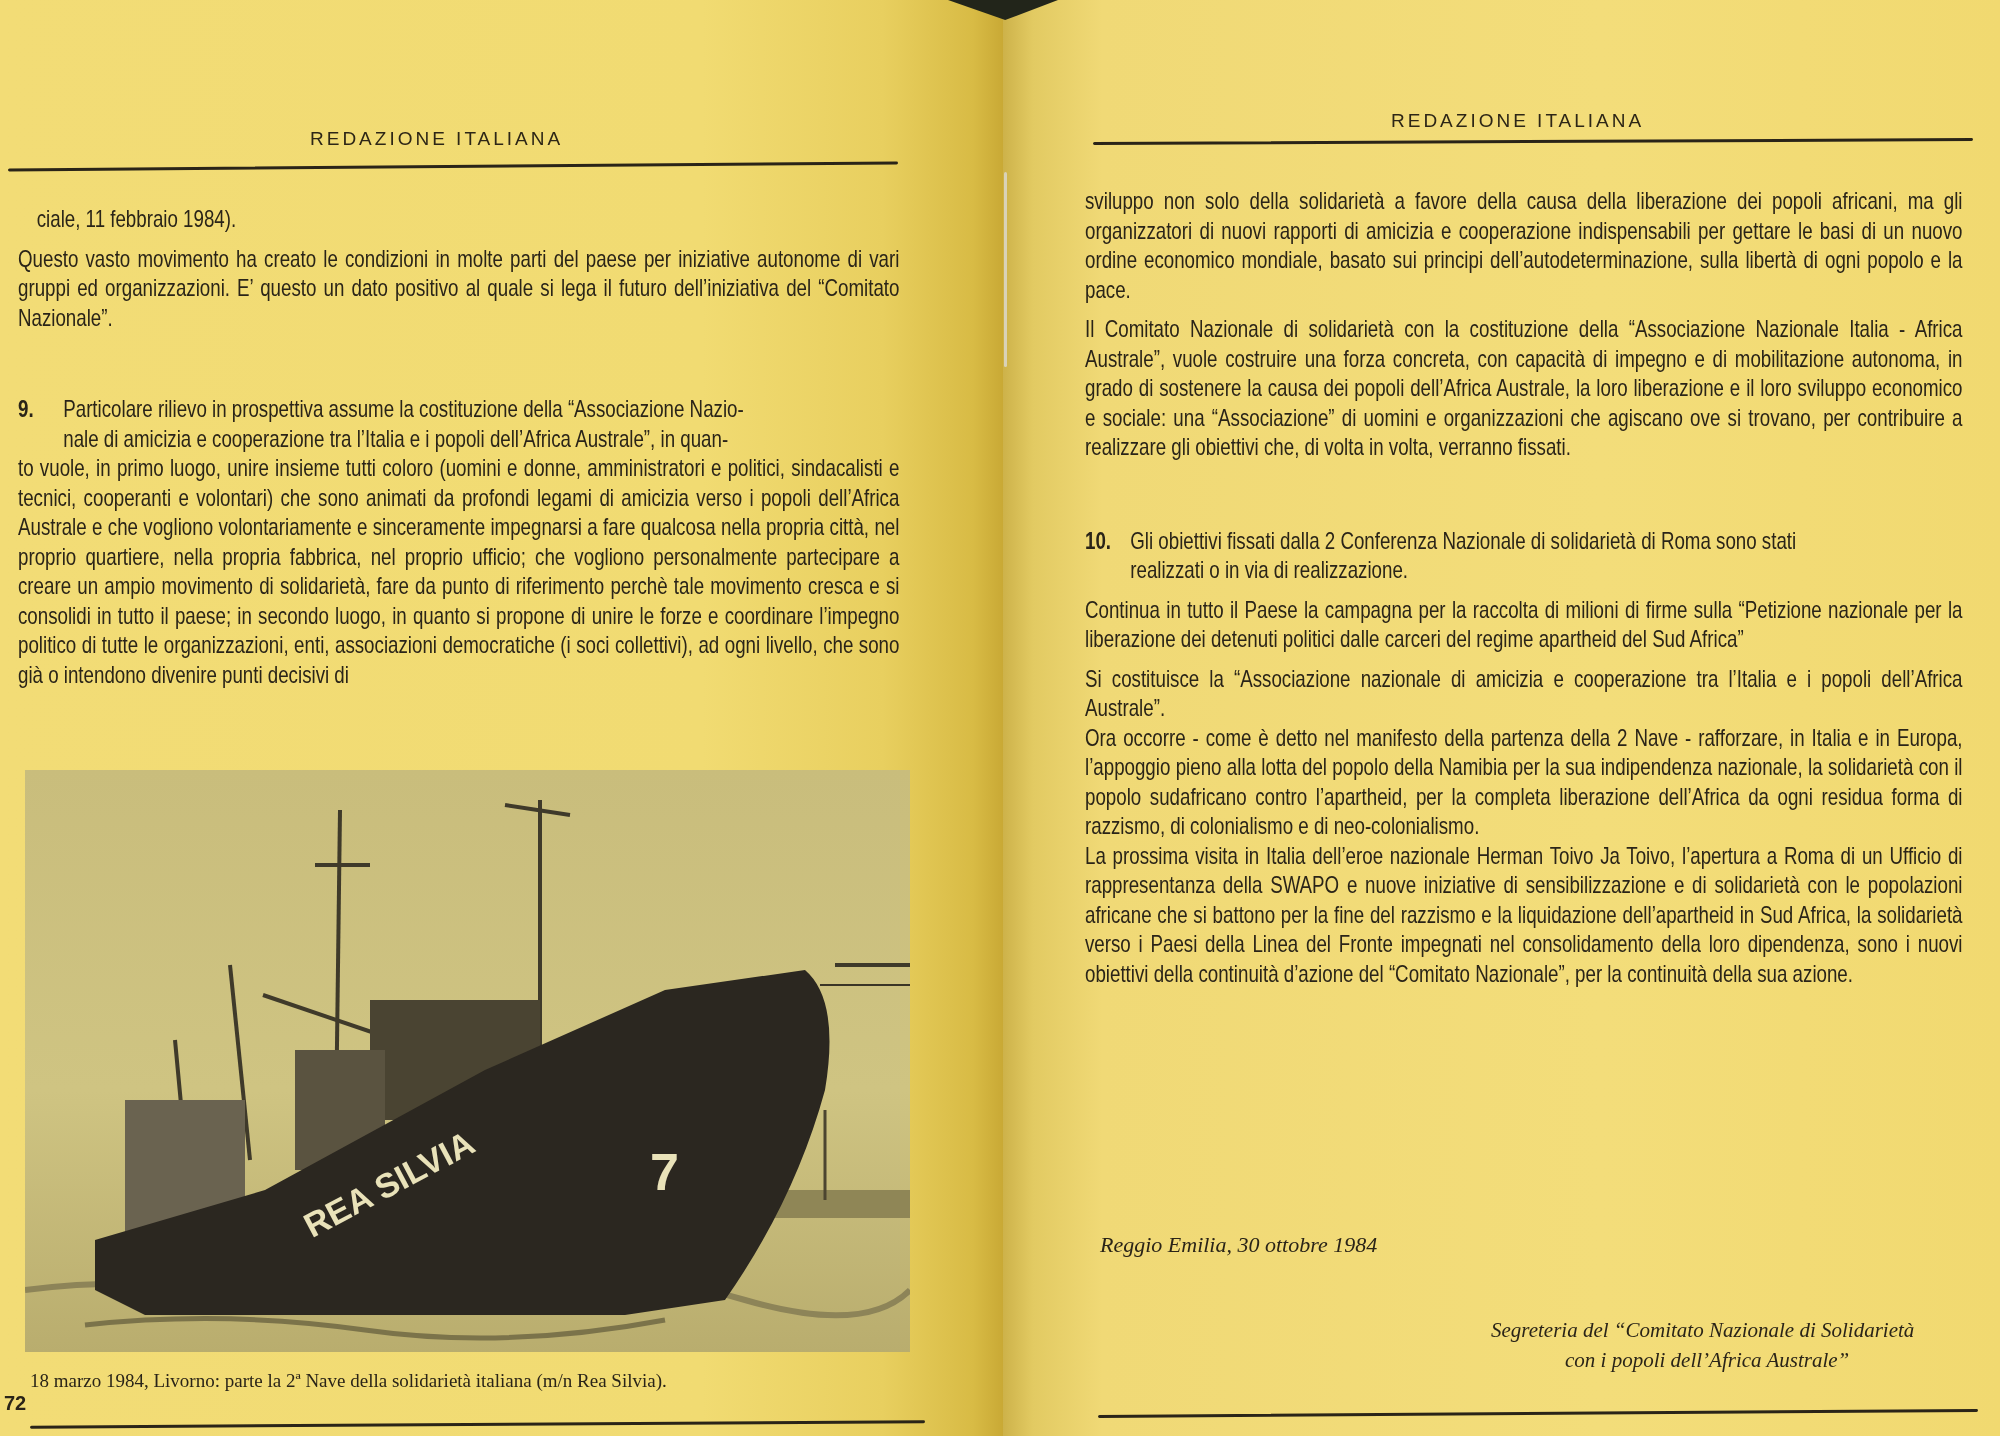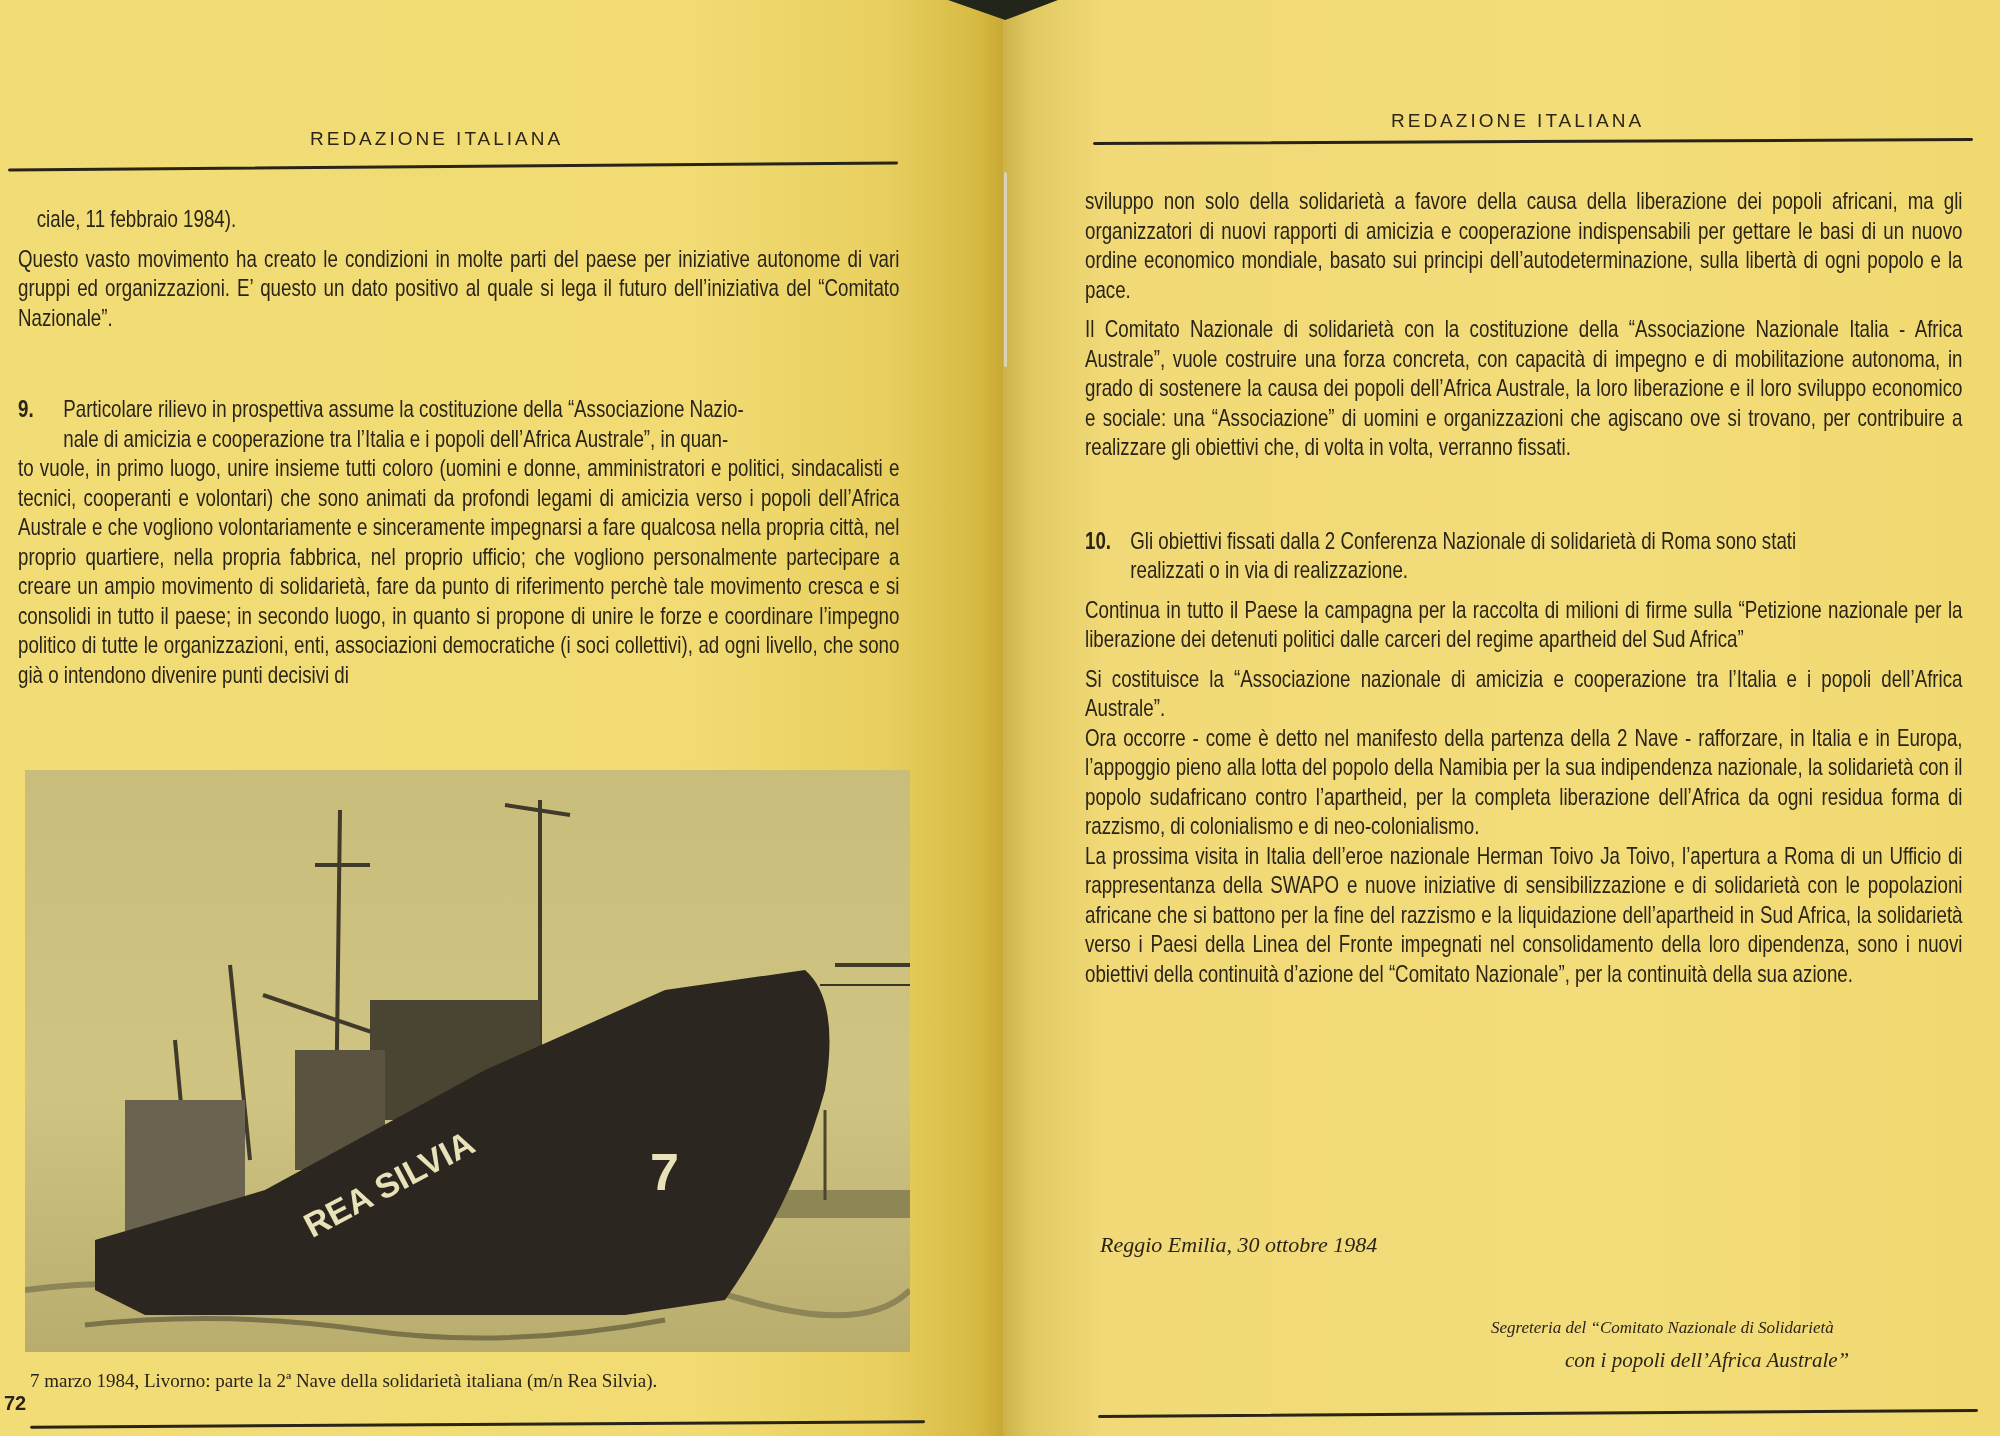--- a/index.html
+++ b/index.html
@@ -105,21 +105,21 @@
       <rect x="100" y="330" width="120" height="140" fill="#6a6350"></rect>
 
       <path d="M70 470 L240 420 L460 300 L640 220 L780 200 Q815 230 800 320 Q770 430 700 530 L600 545 L120 545 L70 520 Z" fill="#2b2720"></path>
       <text x="280" y="460" fill="#e9e2b9" font-family="Liberation Sans, sans-serif" font-weight="bold" font-size="34" transform="rotate(-28 300 450)">REA SILVIA</text>
       <text x="625" y="420" fill="#e9e2b9" font-family="Liberation Sans, sans-serif" font-weight="bold" font-size="52">7</text>
 
       <line x1="795" y1="215" x2="885" y2="215" stroke="#3a3526" stroke-width="2"></line>
     </svg>
   </div>
 
-  <div class="caption">7 marzo 1984, Livorno: parte la 2ª Nave della solidarietà italiana (m/n Rea Silvia).</div>
+  <div class="caption">18 marzo 1984, Livorno: parte la 2ª Nave della solidarietà italiana (m/n Rea Silvia).</div>
   <div class="page-number">72</div>
   <div class="rule" style="left:30px; top:1423px; width:895px; transform:rotate(-0.35deg);"></div>
 </div>
 
 <div class="page page-right">
   <div class="running-head" style="left:388px; top:110px;">REDAZIONE ITALIANA</div>
   <div class="rule" style="left:90px; top:140px; width:880px; transform:rotate(-0.25deg);"></div>
 
   <div class="text-block" style="left:82px; top:186px; width:1125px;">
     <p>sviluppo non solo della solidarietà a favore della causa della liberazione dei popoli africani, ma gli organizzatori di nuovi rapporti di amicizia e cooperazione indispensabili per gettare le basi di un nuovo ordine economico mondiale, basato sui principi dell’autodeterminazione, sulla libertà di ogni popolo e la pace.</p>
@@ -128,20 +128,20 @@
       <span class="num">10.</span><span>Gli obiettivi fissati dalla 2 Conferenza Nazionale di solidarietà di Roma sono stati</span>
     </p>
     <p class="indent">realizzati o in via di realizzazione.</p>
     <p class="para-gap">Continua in tutto il Paese la campagna per la raccolta di milioni di firme sulla “Petizione nazionale per la liberazione dei detenuti politici dalle carceri del regime apartheid del Sud Africa”</p>
     <p class="para-gap">Si costituisce la “Associazione nazionale di amicizia e cooperazione tra l’Italia e i popoli dell’Africa Australe”.</p>
     <p>Ora occorre - come è detto nel manifesto della partenza della 2 Nave - rafforzare, in Italia e in Europa, l’appoggio pieno alla lotta del popolo della Namibia per la sua indipendenza nazionale, la solidarietà con il popolo sudafricano contro l’apartheid, per la completa liberazione dell’Africa da ogni residua forma di razzismo, di colonialismo e di neo-colonialismo.</p>
     <p>La prossima visita in Italia dell’eroe nazionale Herman Toivo Ja Toivo, l’apertura a Roma di un Ufficio di rappresentanza della SWAPO e nuove iniziative di sensibilizzazione e di solidarietà con le popolazioni africane che si battono per la fine del razzismo e la liquidazione dell’apartheid in Sud Africa, la solidarietà verso i Paesi della Linea del Fronte impegnati nel consolidamento della loro dipendenza, sono i nuovi obiettivi della continuità d’azione del “Comitato Nazionale”, per la continuità della sua azione.</p>
   </div>
 
   <div class="signoff" style="left:97px; top:1232px;">Reggio Emilia, 30 ottobre 1984</div>
-  <div class="signoff" style="left:488px; top:1318px; font-size:17px;">Segreteria del “Comitato Nazionale di Solidarietà</div>
+  <div class="signoff" style="left:488px; top:1318px; font-size:21px;">Segreteria del “Comitato Nazionale di Solidarietà</div>
   <div class="signoff" style="left:562px; top:1348px; font-size:21px;">con i popoli dell’Africa Australe”</div>
 
   <div class="rule" style="left:95px; top:1412px; width:880px; transform:rotate(-0.4deg);"></div>
 </div>
 
 <div class="gutter-shadow"></div>
 <div class="spine-mark"></div>
 
 </body></html>

